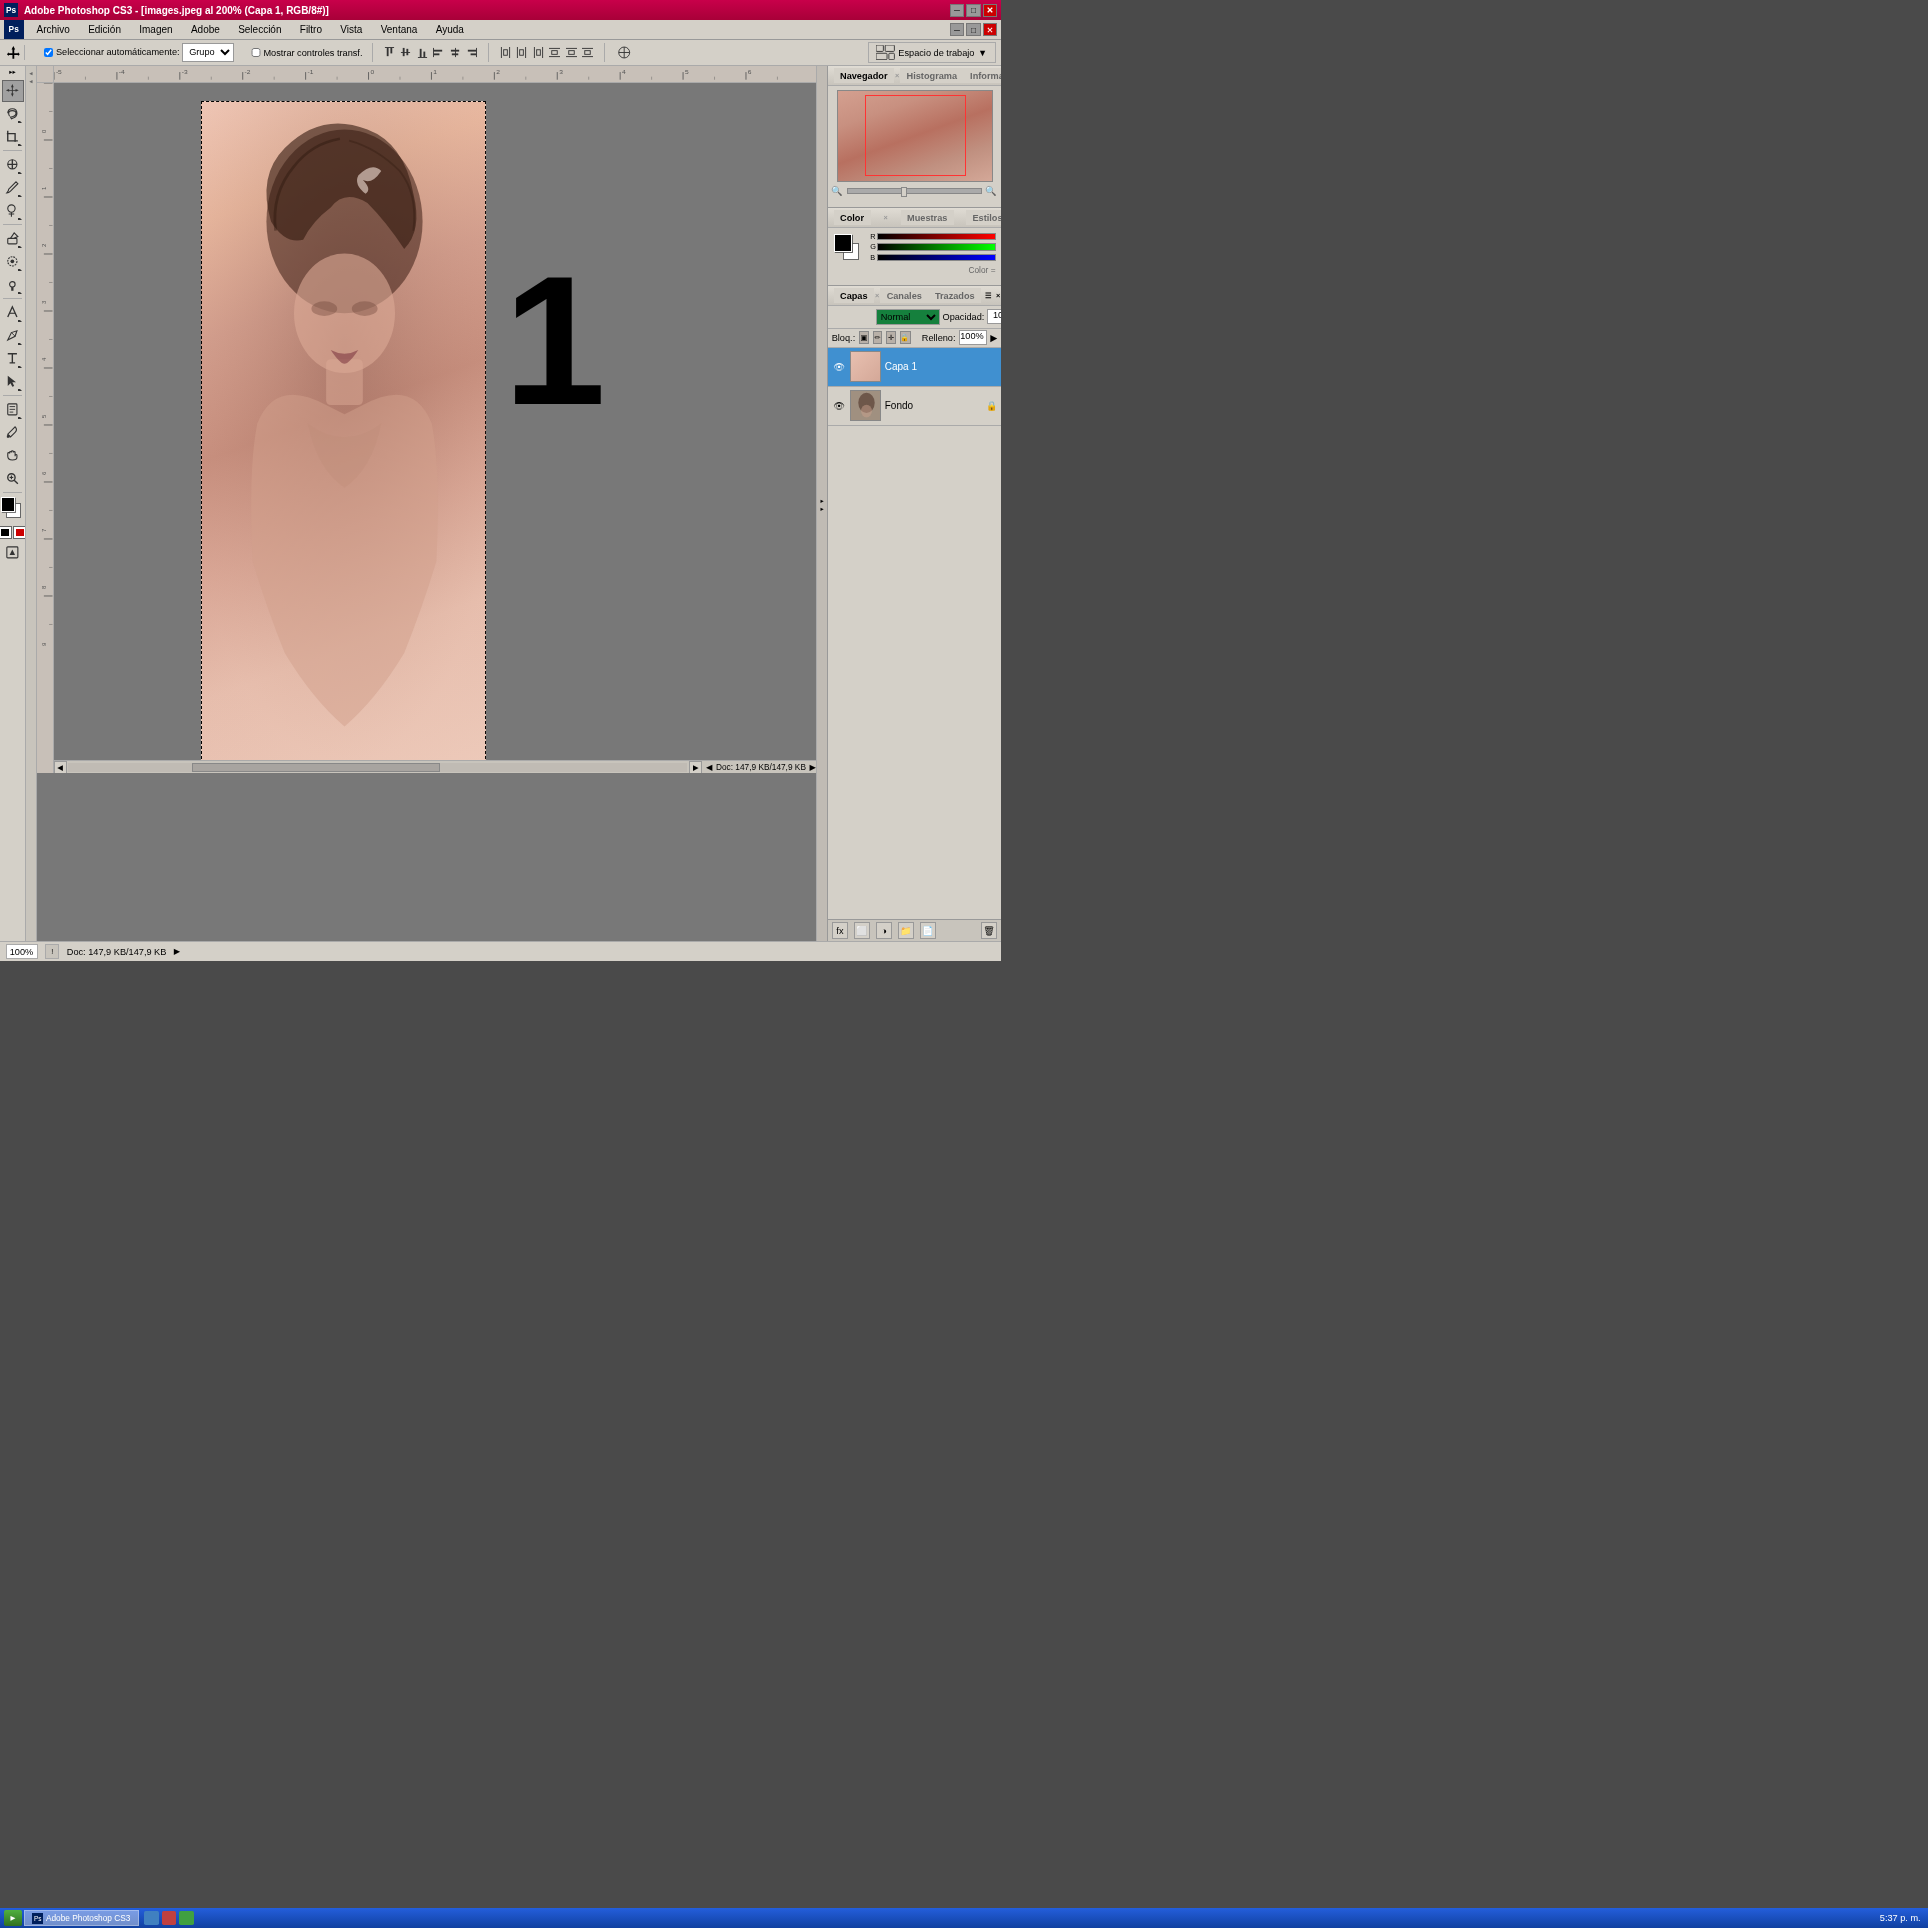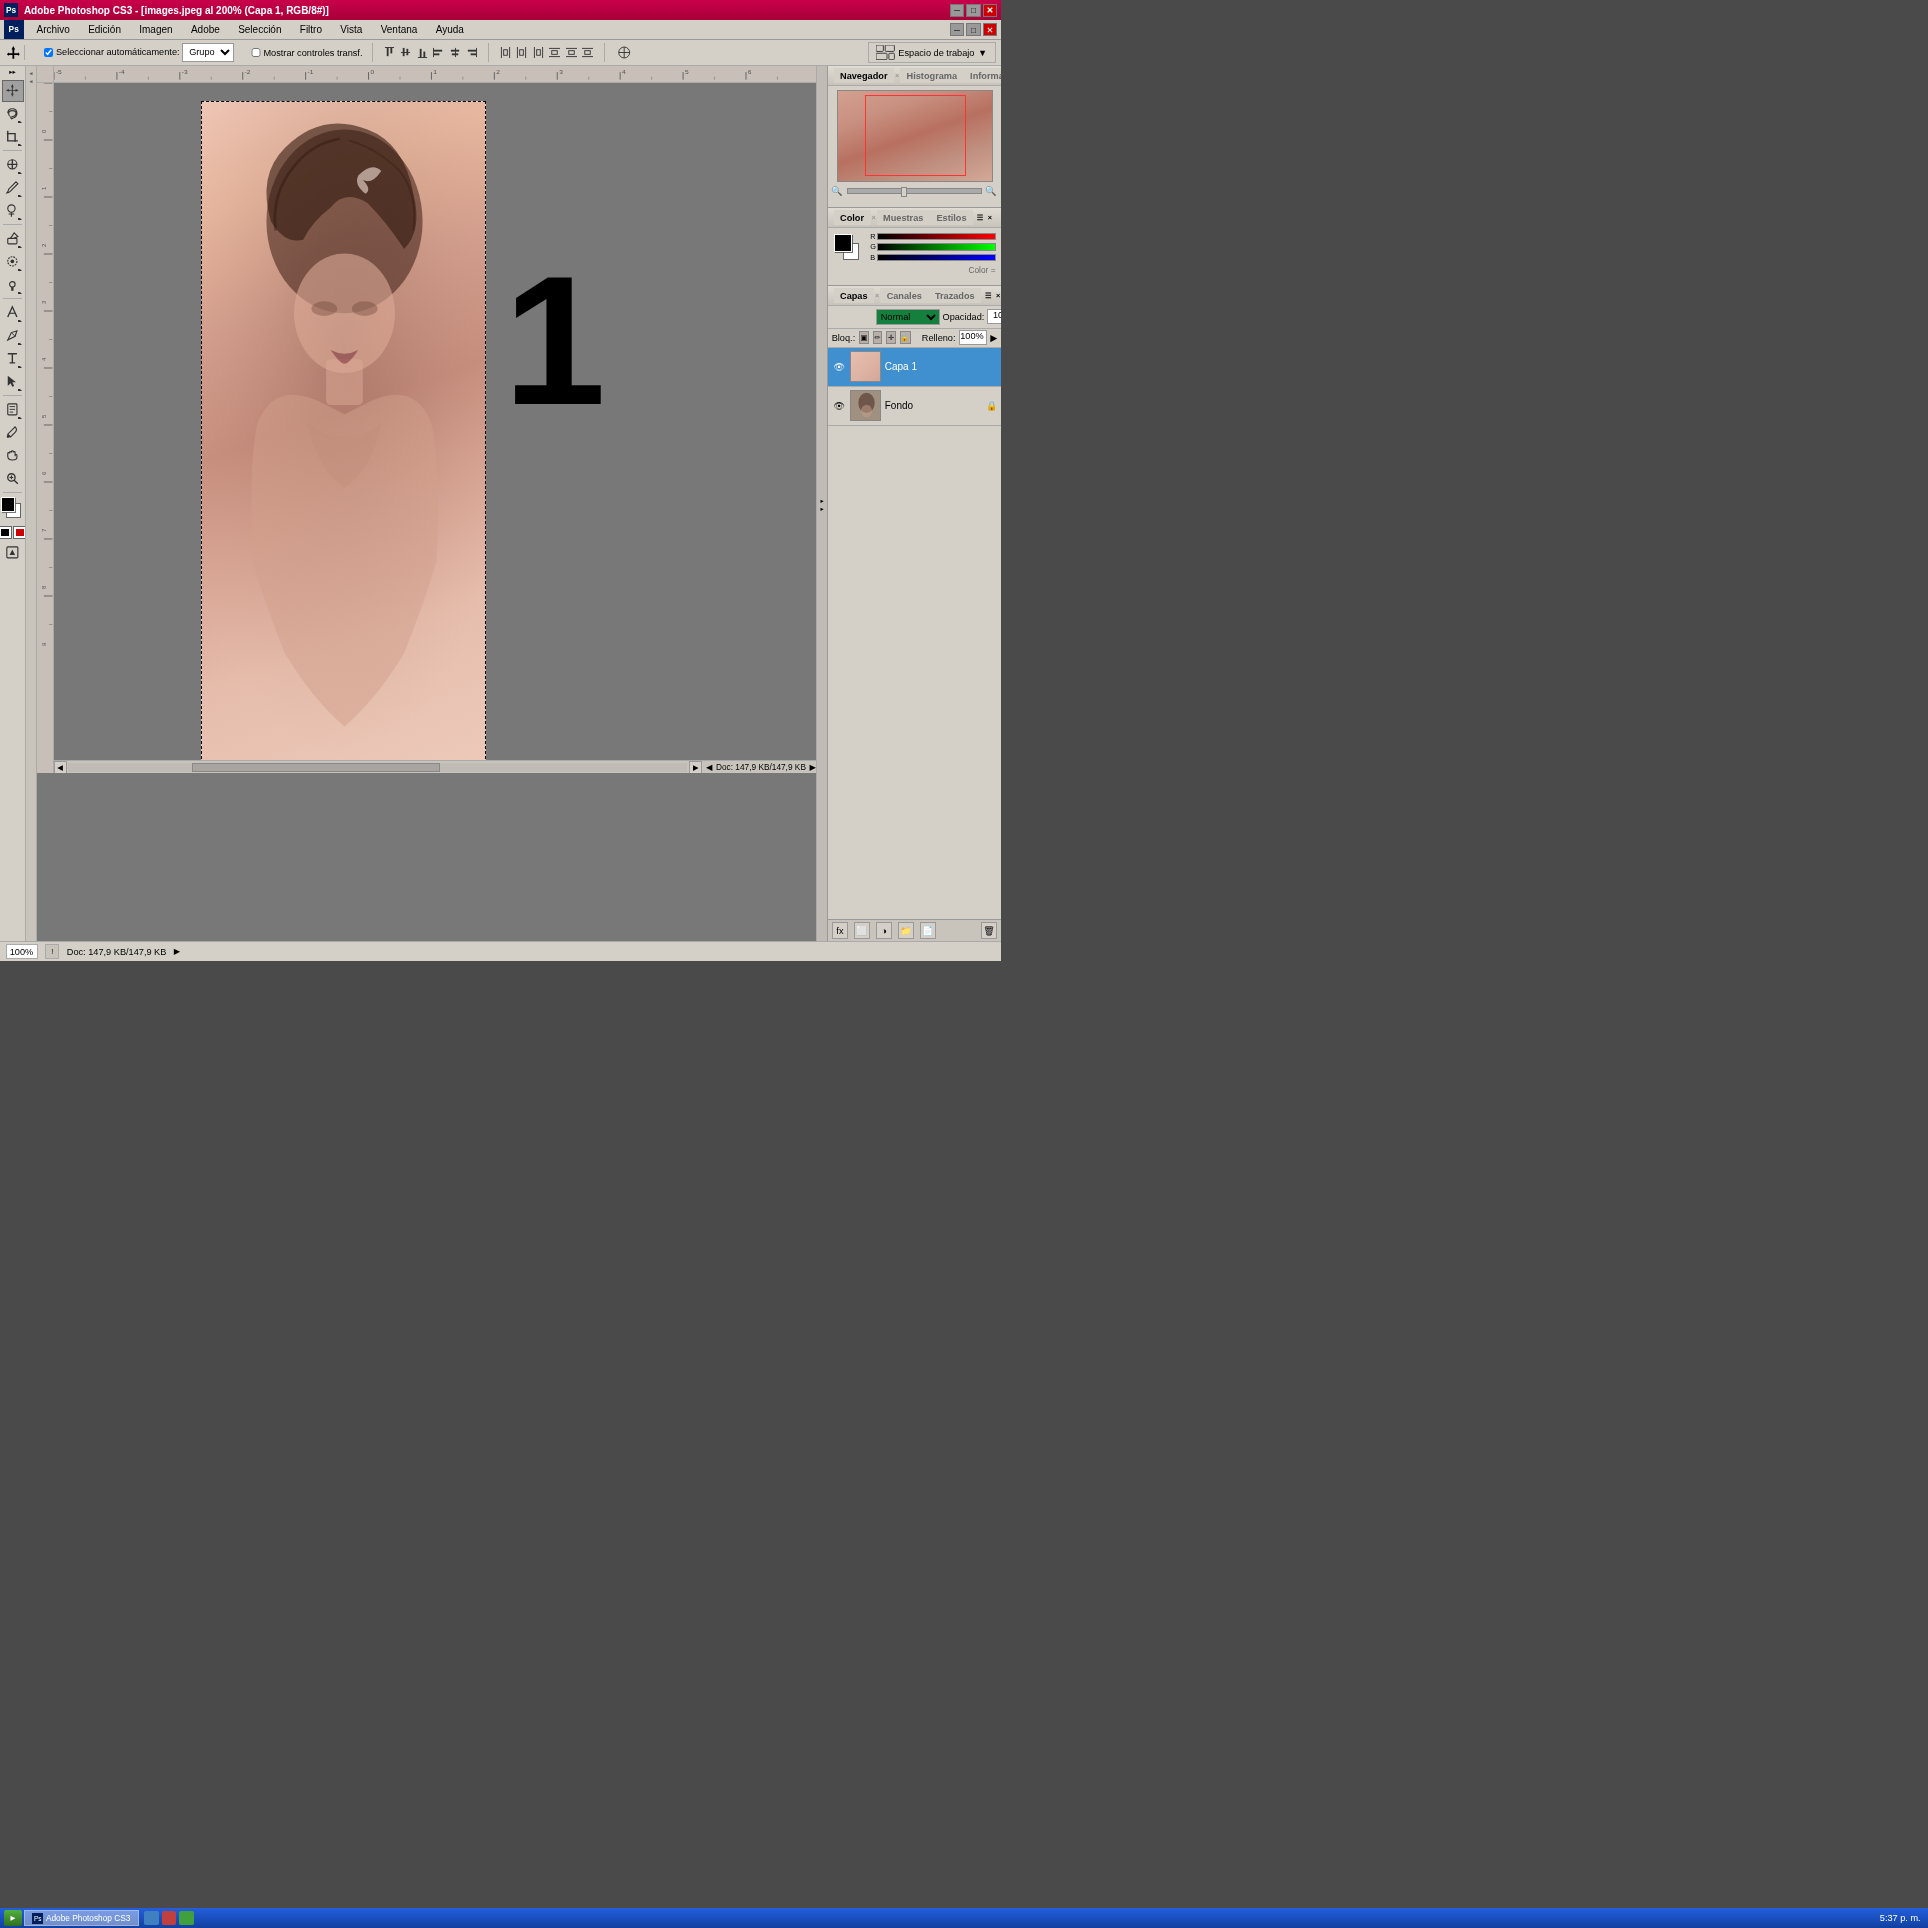--- a/index.html
+++ b/index.html
@@ -1014,21 +1014,21 @@
           <div style="flex:1;height:5.5px;background:#aaa;position:relative;border:0.9px solid #888;">
             <div style="position:absolute;left:40%;top:-1.8px;width:5.5px;height:9.2px;background:#d4d0c8;border:0.9px solid #888;cursor:pointer;"></div>
           </div>
           <span style="font-size:9.2px;cursor:pointer;">🔍</span>
         </div>
       </div>
     </div>
 
     <div class="panel-section" style="height:78px;">
       <div class="panel-header">
-        <div style="display:flex;align-items:center;gap:0;flex:1;">
+        <div style="display:flex;align-items:center;gap:12px;flex:1;">
           <span class="panel-tab active">Color</span>
           <span style="font-size:7.3px;color:#999;margin:0 0.9px;">×</span>
           <span class="panel-tab inactive">Muestras</span>
           <span class="panel-tab inactive">Estilos</span>
         </div>
         <div style="display:flex;gap:1.8px;margin-left:auto;">
           <div style="width:9.2px;height:9.2px;cursor:pointer;font-size:7.3px;">☰</div>
           <div style="width:9.2px;height:9.2px;cursor:pointer;font-size:7.3px;">×</div>
         </div>
       </div>

